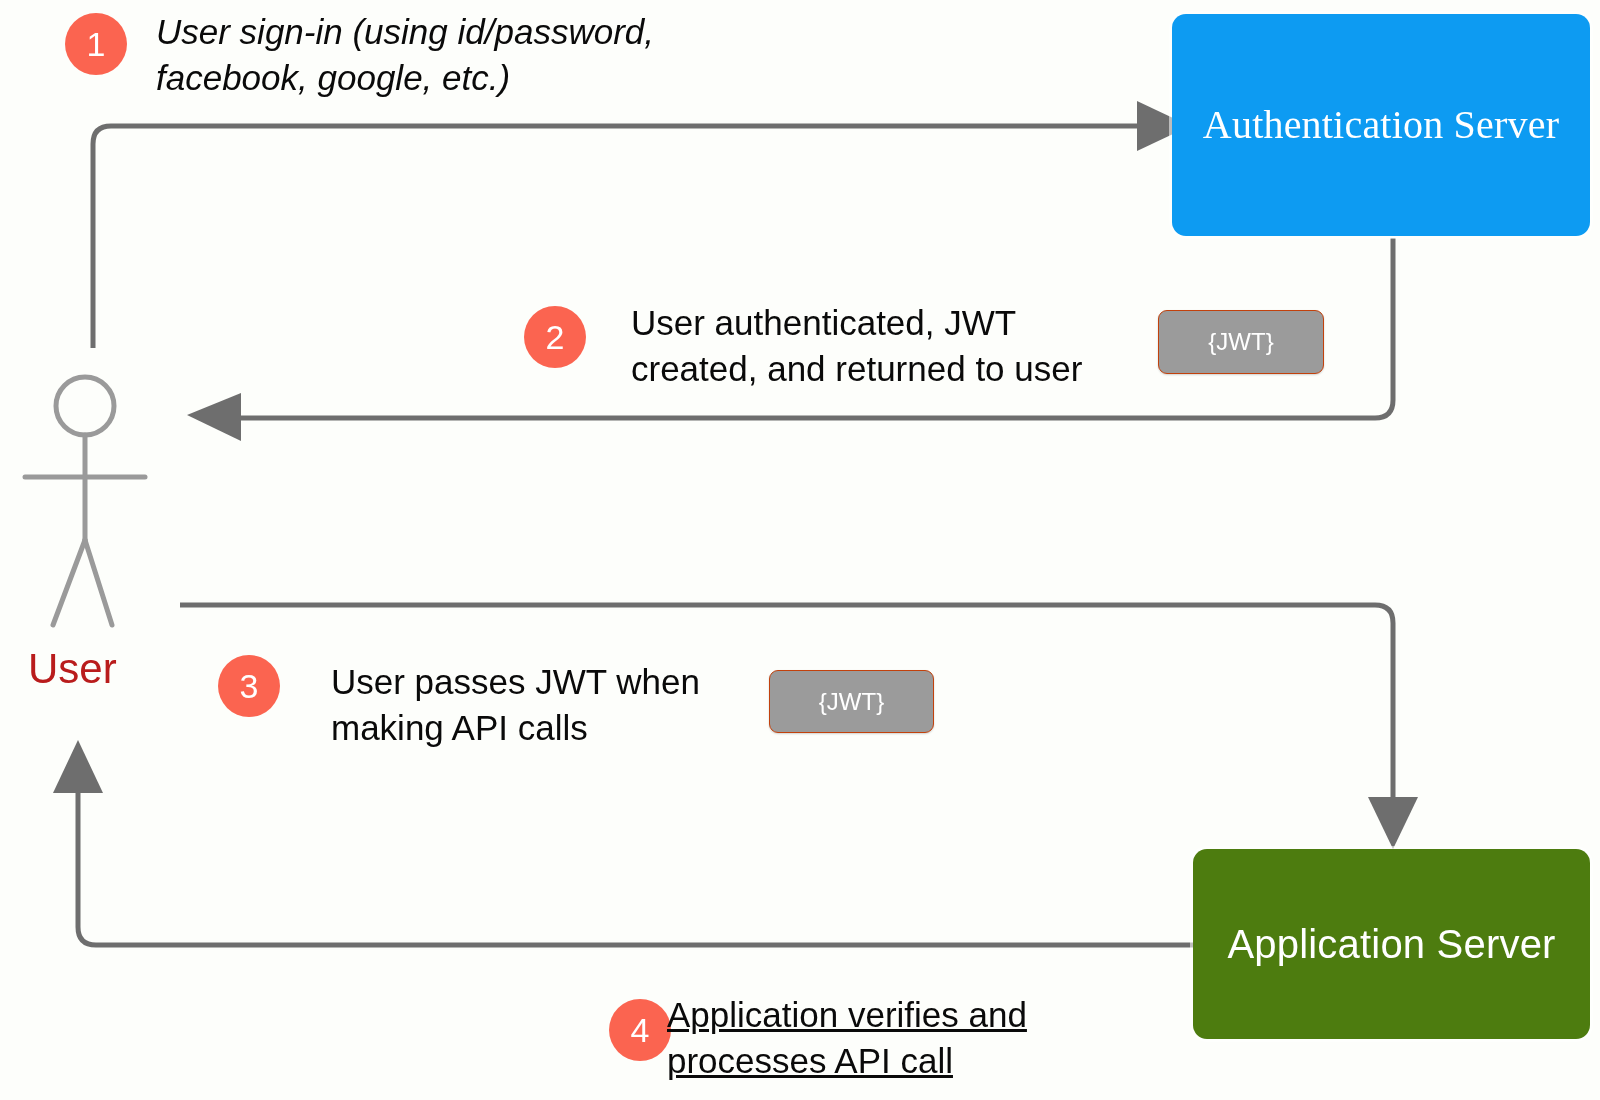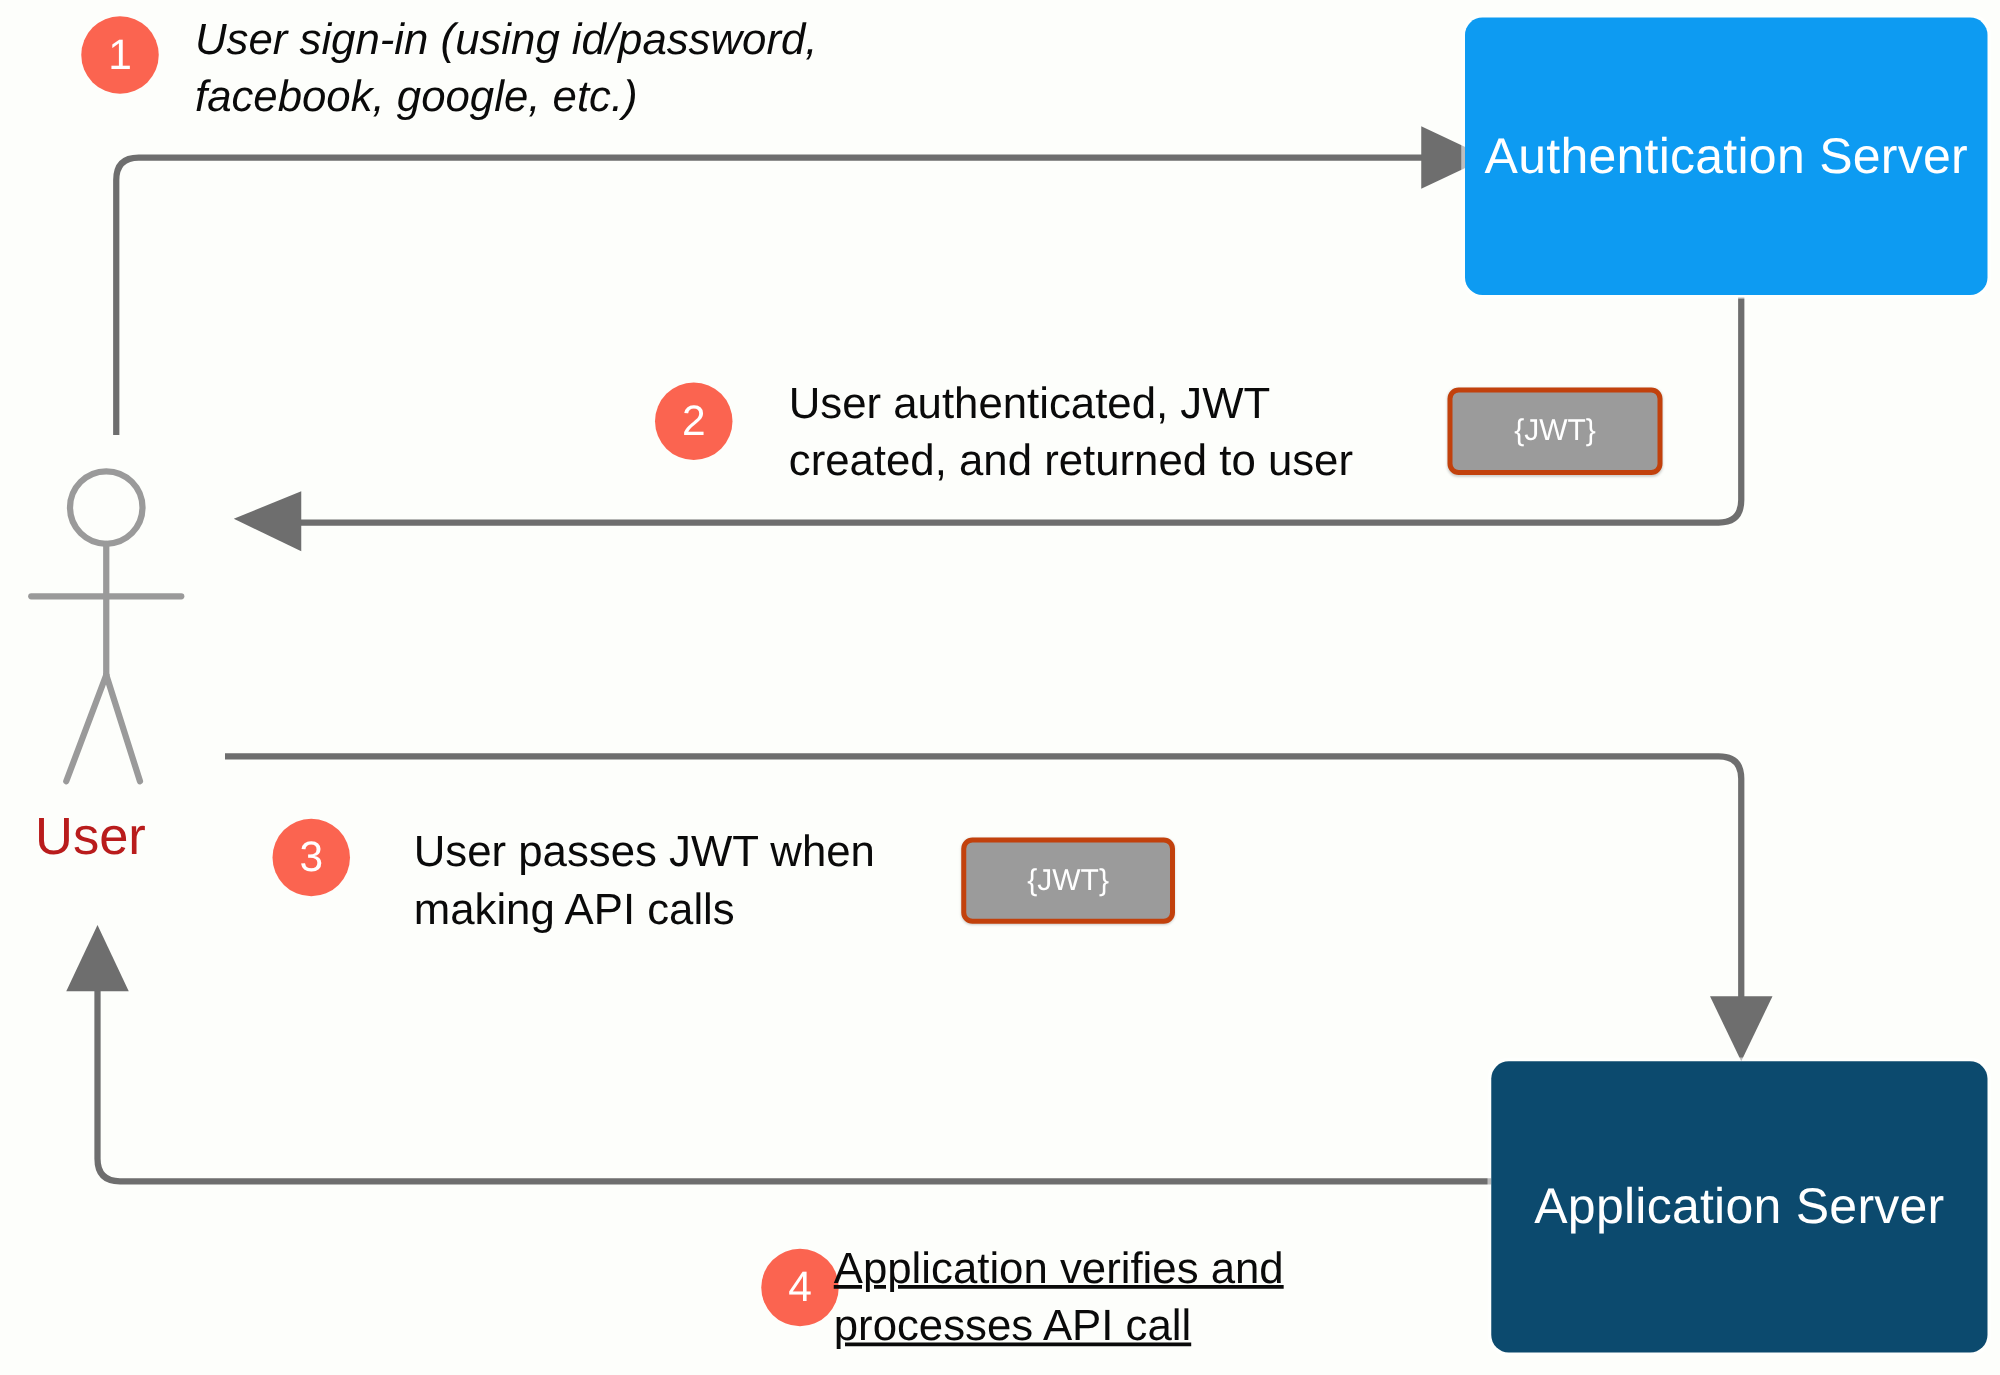--- a/index.html
+++ b/index.html
@@ -31,25 +31,26 @@
     color: #ffffff;
     font-size: 40px;
     line-height: 1.22;
     letter-spacing: 0.2px;
     box-shadow: 0 0 0 3px rgba(255,255,255,0.55);
   }
   #auth-server {
     left: 1172px; top: 14px;
     width: 418px; height: 222px;
     background: #0d9bf2;
+    font-family: Liberation Serif, serif;
   }
   #app-server {
     left: 1193px; top: 849px;
-    width: 397px; height: 233px;
-    background: #0c4a6e;
+    width: 397px; height: 190px;
+    background: #4d7c0f;
   }
   .step-badge {
     position: absolute;
     width: 62px; height: 62px;
     border-radius: 50%;
     background: #fb6450;
     color: #ffffff;
     font-size: 34px;
     display: flex;
     align-items: center;
@@ -59,21 +60,21 @@
   .step-text {
     position: absolute;
     color: #0a0a0a;
     font-size: 35px;
     line-height: 1.32;
     white-space: pre-line;
   }
   .jwt-chip {
     position: absolute;
     background: #9b9b9b;
-    border: 4px solid #c2410c;
+    border: 1px solid #c2410c;
     border-radius: 9px;
     color: #ffffff;
     font-size: 24px;
     display: flex;
     align-items: center;
     justify-content: center;
     box-shadow: 0 1px 2px rgba(0,0,0,0.18);
   }
   #user-label {
     position: absolute;

